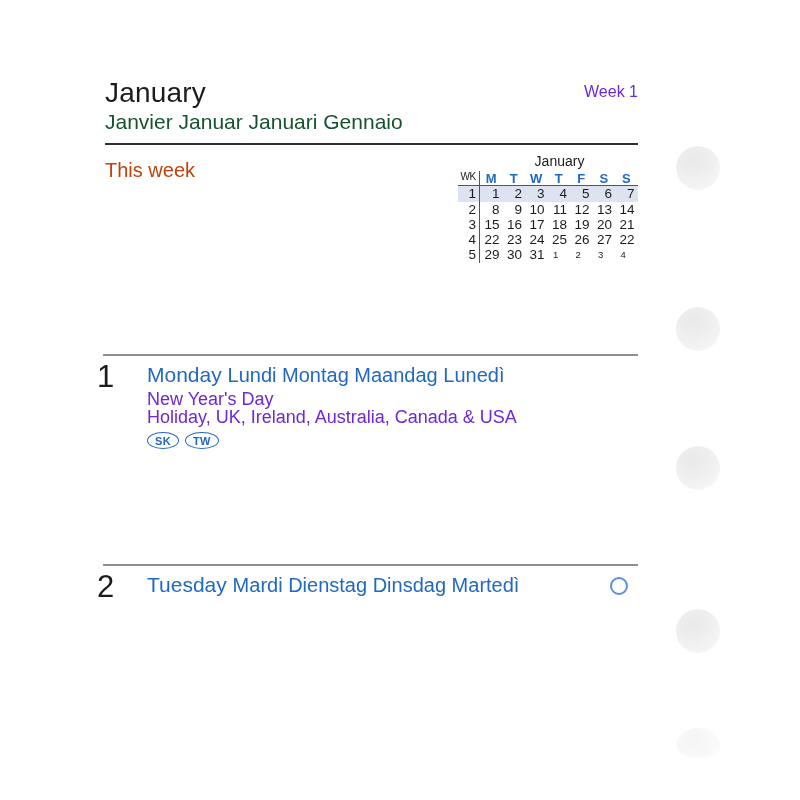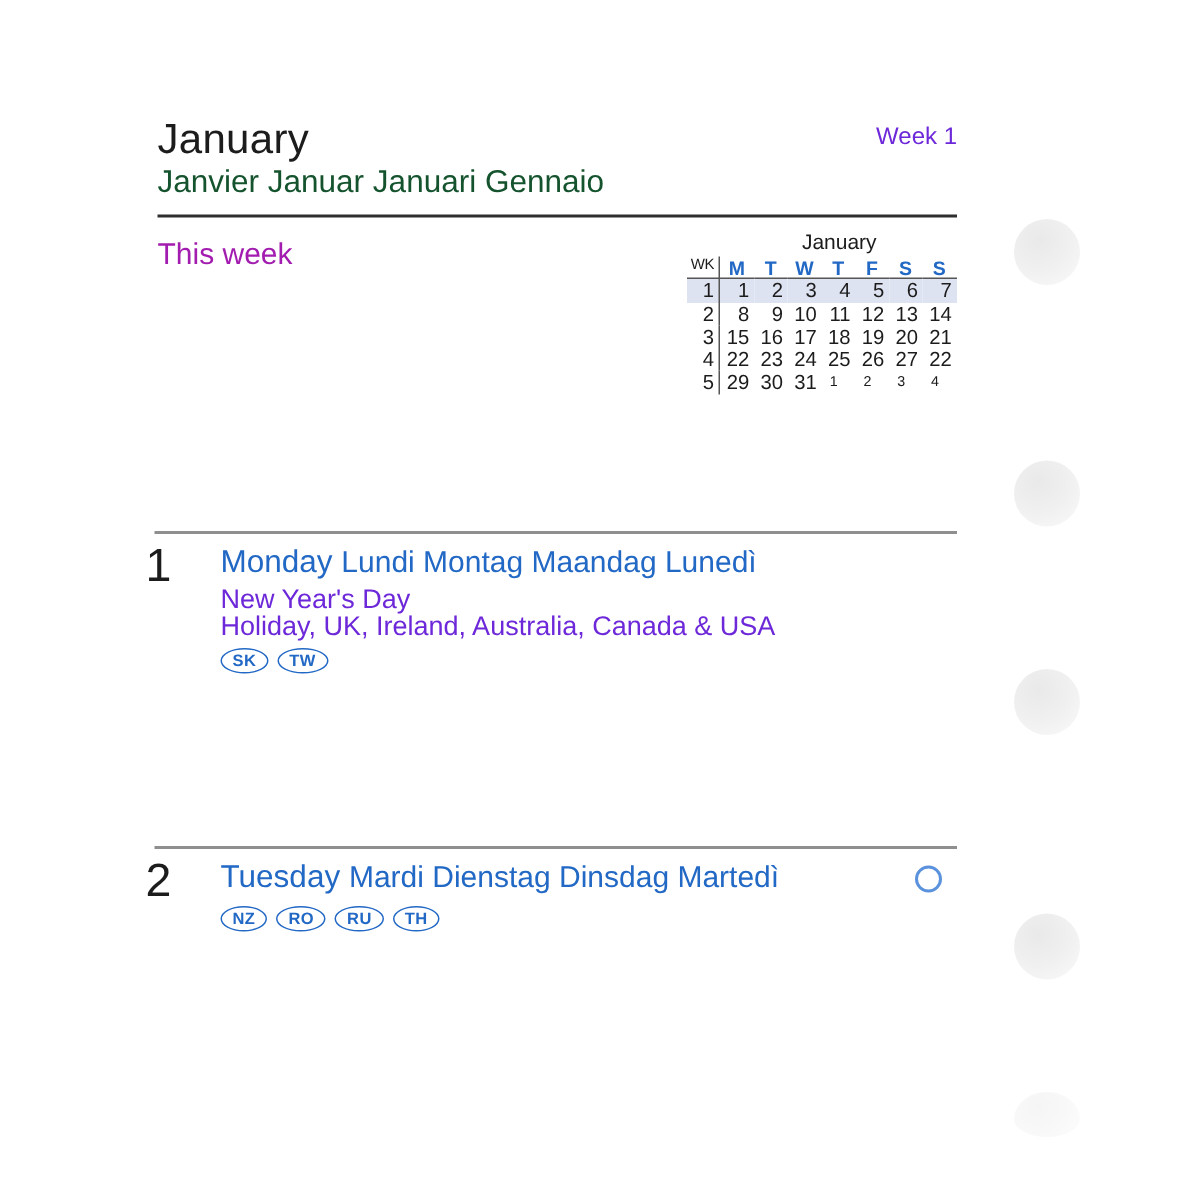--- a/index.html
+++ b/index.html
@@ -5,21 +5,21 @@
   html,body{margin:0;padding:0;background:#ffffff;}
   .sheet{position:relative;width:800px;height:800px;background:#ffffff;overflow:hidden;
          font-family:"Liberation Sans","DejaVu Sans",sans-serif;color:#1f1f1f;padding-left:34px;}
 
   
   .hdr{position:absolute;left:105px;top:78px;width:533px;height:65px;border-bottom:2px solid #2e2e2e;}
   .hdr h1{margin:0;font-size:28px;line-height:30px;font-weight:500;letter-spacing:.2px;color:#1c1c1c;}
   .hdr .sub{font-size:21px;line-height:24px;margin-top:2px;color:#14532d;}
   .hdr .wk{position:absolute;right:0;top:5px;font-size:16px;color:#6d28d9;}
 
-  .this-week{position:absolute;left:105px;top:159px;font-size:20px;color:#a21caf;}
+  .this-week{position:absolute;left:105px;top:159px;font-size:20px;color:#c2410c;}
 
   
   .mini-cal{position:absolute;left:458px;top:153px;width:181px;}
   .mc-title{font-size:14px;height:18px;text-align:center;margin-left:22px;color:#1c1c1c;}
   .mc-grid{display:grid;grid-template-columns:22px repeat(7,22.5px);grid-auto-rows:15.3px;
            font-size:13.5px;line-height:15.3px;}
   .mc-cell{text-align:right;padding-right:3px;color:#1c1c1c;}
   .mc-dow{color:#2268c5;font-weight:700;font-size:13px;text-align:center;padding-right:0;
           border-bottom:1.5px solid #555;}
   .mc-wkh{font-size:10px;display:flex;align-items:flex-end;justify-content:flex-end;
@@ -143,24 +143,18 @@
       </div>
     </div>
   </section>
 
   <section class="entry" style="top:564px">
     <div class="entry-rule"></div>
     <div class="entry-body">
       <div class="date-num">2</div>
       <div class="entry-content">
         <div class="day-title"><span class="primary">Tuesday</span> <span class="secondary">Mardi Dienstag Dinsdag Martedì</span></div>
-        <div class="badges">
-          <span class="badge">NZ</span>
-          <span class="badge">RO</span>
-          <span class="badge">RU</span>
-          <span class="badge">TH</span>
-        </div>
         <div class="moon"></div>
       </div>
     </div>
   </section>
 
 </div>
 
 </body></html>

